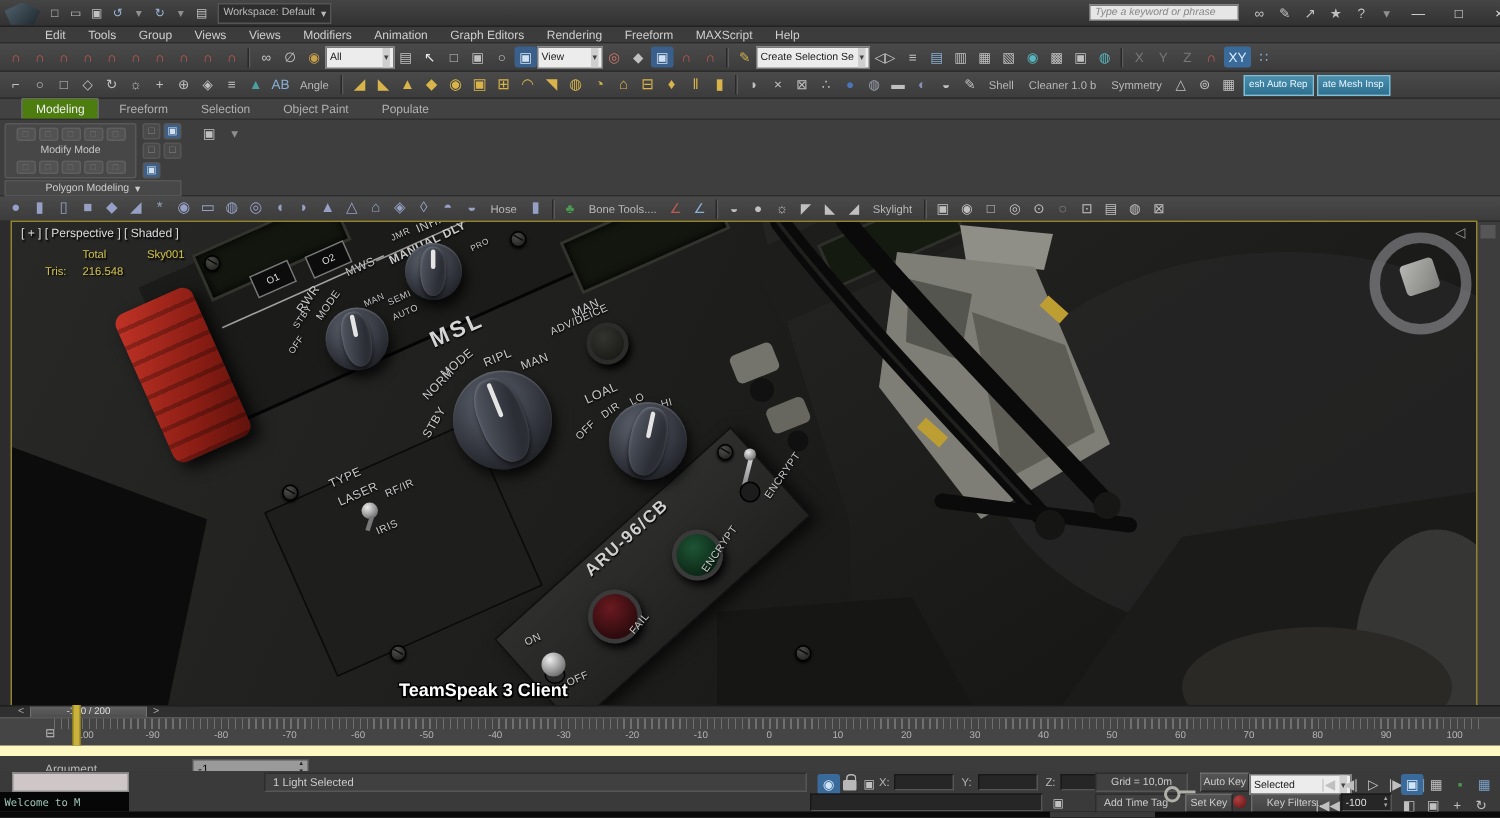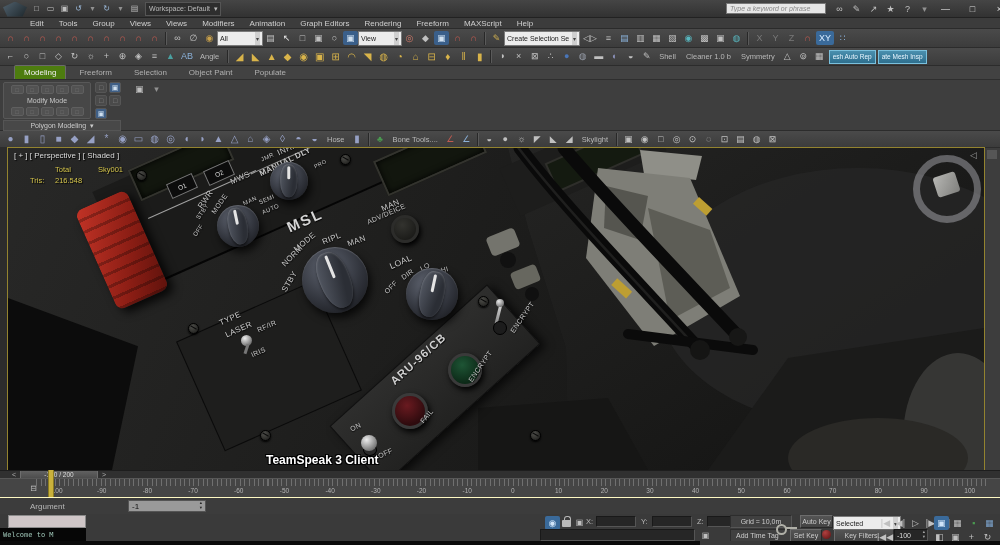--- a/index.html
+++ b/index.html
@@ -71,21 +71,21 @@
   .lcd{position:absolute;background:#12160e;border:2px solid #33332e;box-shadow:inset 0 0 6px #000}
   
   .tslider{top:470px;height:8px;background:#303030;border-top:1px solid #1d1d1d}
   .tthumb{position:absolute;left:20px;top:0;width:78px;height:8px;background:linear-gradient(#616161,#4a4a4a);border-left:1px solid #6e6e6e;border-right:1px solid #6e6e6e;color:#ddd;font-size:6.5px;line-height:8px;text-align:center;box-sizing:border-box}
   .tarrow{position:absolute;top:0;width:12px;height:8px;color:#b0b0b0;font-size:7px;line-height:8px;text-align:center}
   .ruler{top:478px;height:19px;background:#454545;border-top:1px solid #575757}
   .ticks{position:absolute;left:36px;top:0;width:950px;height:7px;background:repeating-linear-gradient(90deg,#707070 0 1px,transparent 1px 4.63px)}
   .ticklabels{position:absolute;left:43px;top:8px;width:940px;display:flex;justify-content:space-between}
   .tick{font-size:6.5px;color:#b4b4b4;width:26px;text-align:center}
   .playhead{position:absolute;left:48px;top:470px;width:4px;height:27px;background:#c9b13c;border-left:1px solid #8a7a20;border-right:1px solid #8a7a20;z-index:5}
-  .argrow{top:497px;height:17px;background:#3c3c3c;border-top:1px solid #fef9c3}
+  .argrow{top:497px;height:17px;background:#3c3c3c;border-top:7px solid #fef9c3}
   .argfield{position:absolute;left:128px;top:2px;width:78px;height:12px;background:#9a9a9a;border:1px solid #555;color:#101010;font-size:8px;display:flex;align-items:center;padding:0 3px;box-sizing:border-box;justify-content:space-between}
   .spin{display:flex;flex-direction:column;font-size:4.5px;color:#222;line-height:1.1}
   
   .statusbar{top:514px;height:31px;background:#3a3a3a}
   .inset{position:absolute;background:#404040;border:1px solid #2d2d2d;border-bottom-color:#565656;border-right-color:#565656;box-sizing:border-box;color:#ccc;font-size:7.5px;display:flex;align-items:center;padding:0 5px;white-space:nowrap;overflow:hidden}
   .fld{position:absolute;background:#262626;border:1px solid #191919;border-bottom-color:#555;border-right-color:#555;height:11px;box-sizing:border-box;color:#ddd;font-size:7px;display:flex;align-items:center;padding:0 2px}
   .btn{position:absolute;background:linear-gradient(#545454,#434343);border:1px solid #282828;border-top-color:#6c6c6c;border-left-color:#6c6c6c;color:#ccc;font-size:7px;display:flex;align-items:center;justify-content:center;box-sizing:border-box;white-space:nowrap}
   .sb-lbl{position:absolute;font-size:7.5px;color:#b8b8b8}
   .seldd{position:absolute;left:833px;top:2px;width:62px;height:12px}
   .lock-icon{position:absolute;width:9px;height:7px;background:#b8b8b8;border-radius:1px}
@@ -576,20 +576,23 @@
         <span>▾</span>
       </span>
   </div>
 </div>
 
 <div class="band statusbar">
   <div class="listener-pink"></div>
   <div class="listener-black">
       <span>Welcome to M</span>
     </div>
+  <div class="inset" style="left:176px;top:1px;width:362px;height:13px">
+      <span>1 Light Selected</span>
+    </div>
   <div class="abs" style="left:545px;top:2px;display:flex;gap:2px">
       <span class="icon" style="color: rgb(208, 228, 248); background: rgb(58, 106, 154);">◉</span>
     </div>
   <div class="lock-icon" style="left:562px;top:6px"></div>
   <span class="icon" style="position:absolute;left:572px;top:2px;font-size:8px">▣</span>
   <span class="sb-lbl" style="left:586px;top:3px">X:</span>
   <div class="fld" style="left:596px;top:2px;width:40px"></div>
   <span class="sb-lbl" style="left:641px;top:3px">Y:</span>
   <div class="fld" style="left:652px;top:2px;width:40px"></div>
   <span class="sb-lbl" style="left:697px;top:3px">Z:</span>

